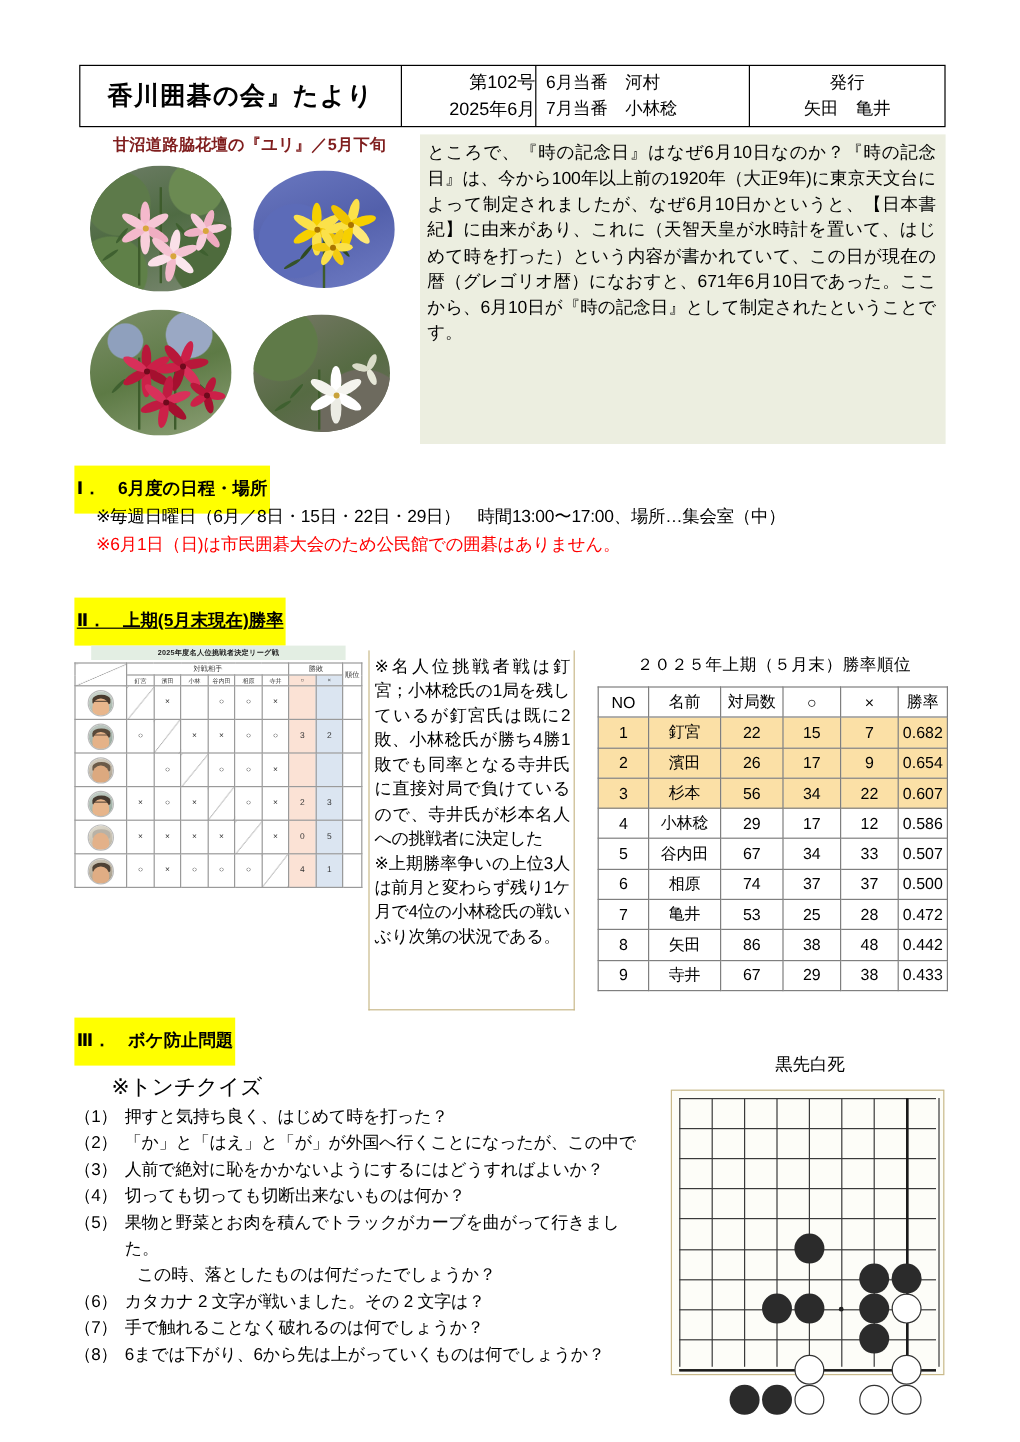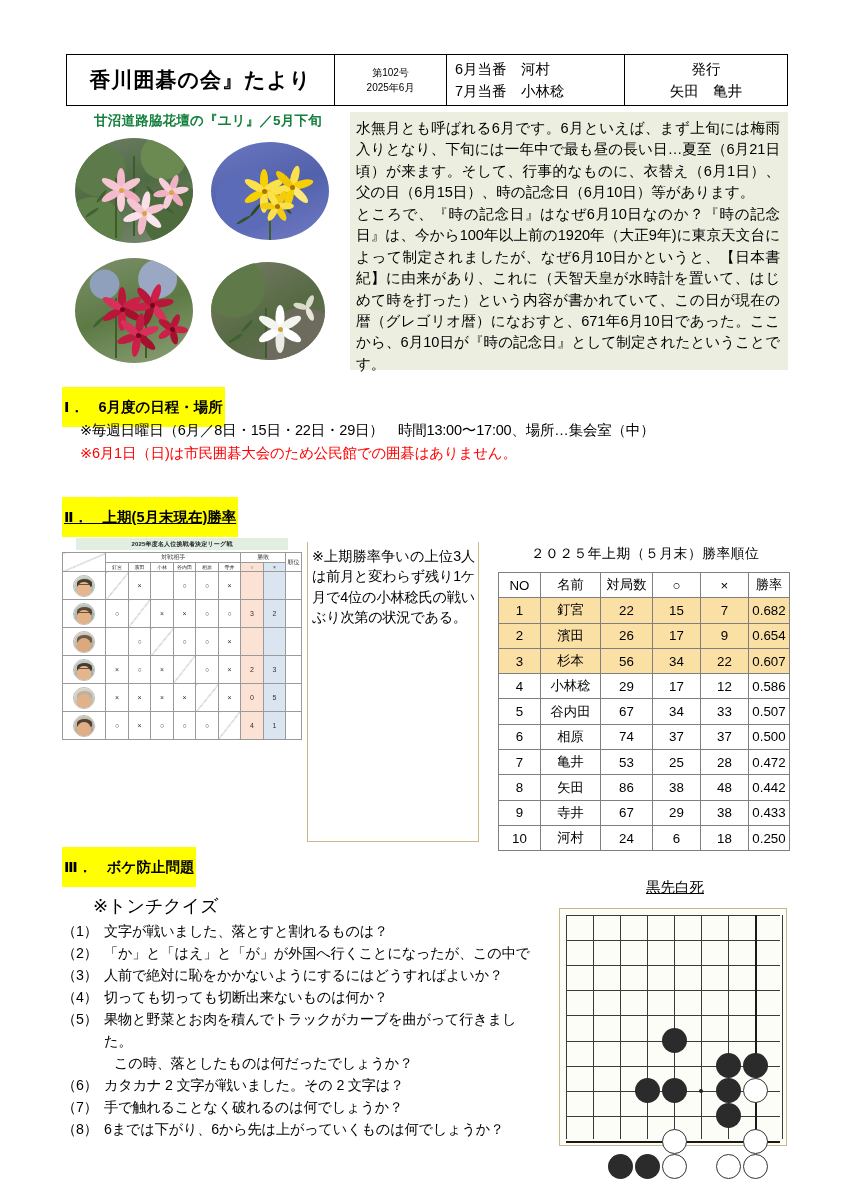--- a/index.html
+++ b/index.html
@@ -16,29 +16,29 @@
   
   .masthead {
     position: absolute; left: 66px; top: 54px; width: 722px; height: 52px;
     border: 1px solid #000;
     display: flex;
   }
   .mh-cell { border-right: 1px solid #000; display:flex; flex-direction:column;
              align-items:center; justify-content:center; }
   .mh-cell:last-child { border-right: none; }
   .mh-title { width: 268px; font-size: 21px; font-weight: 700; letter-spacing: 1px; }
-  .mh-issue { width: 112px; font-size: 10px; line-height: 1.55; }
+  .mh-issue { width: 112px; font-size: 15px; line-height: 1.55; align-items: flex-end; }
   .mh-duty  { width: 178px; font-size: 14.5px; line-height: 1.55; align-items:flex-start; padding-left:8px; }
   .mh-pub   { width: 162px; font-size: 14.5px; line-height: 1.55; }
   .mh-row { white-space: nowrap; }
 
   
   .photo-caption {
     position:absolute; left:72px; top:112px; width:272px;
-    font-size: 13.5px; font-weight: 700; color:#15803d; text-align:center;
+    font-size: 13.5px; font-weight: 700; color:#7f1d1d; text-align:center;
     letter-spacing: .2px;
   }
 
   
   .photos { position:absolute; left:73px; top:136px; width:262px; height:232px; }
   .photo-oval {
     position:absolute; width:118px; height:105px; border-radius:50%;
     overflow:hidden;
   }
   .p1 { left:2px;   top:2px; }
@@ -170,21 +170,21 @@
   .quiz-note { position:absolute; left:93px; top:894px; font-size:18px; }
   .quiz { position:absolute; left:62px; top:920px; width:470px; font-size:14.2px;
           line-height:1.55; letter-spacing:-0.2px; }
   .q-row { display:flex; align-items:flex-start; }
   .q-num { width:42px; flex:0 0 42px; }
   .q-txt { flex:1; }
   .q-cont { padding-left:52px; }
 
   
   .go-title { position:absolute; left:560px; top:878px; width:230px;
-              text-align:center; font-size:14.5px;text-decoration:underline; }
+              text-align:center; font-size:14.5px; }
   .go-board {
     position:absolute; left:559px; top:908px; width:228px; height:238px;
     background:#fdfdf8; border:1.5px solid #c9b98a;
   }
   .go-inner { position:absolute; inset:6px; }
   .gl { position:absolute; background:#3a3a3a; }
   .gl-v { width:1px; top:0; bottom:0; }
   .gl-h { height:1px; left:0; right:0; }
   .gl-thick { width:1.6px; background:#1a1a1a; }
   .gl-thickh { height:1.6px; background:#1a1a1a; }
@@ -350,21 +350,20 @@
     </div>
     <div class="blossom" style="left:86px;top:36px;width:20px;height:20px;">
       <span class="petal" style="background:#d9dcc8;width:6px;height:14px;transform:translate(-50%,-100%) rotate(25deg);"></span>
       <span class="petal" style="background:#e6e8d8;width:6px;height:14px;transform:translate(-50%,-100%) rotate(155deg);"></span>
       <span class="petal" style="background:#d9dcc8;width:6px;height:14px;transform:translate(-50%,-100%) rotate(285deg);"></span>
     </div>
   </div>
 </div>
 
 <div class="intro">
-  <p>水無月とも呼ばれる6月です。6月といえば、まず上旬には梅雨入りとなり、下旬には一年中で最も昼の長い日…夏至（6月21日頃）が来ます。そして、行事的なものに、衣替え（6月1日）、父の日（6月15日）、時の記念日（6月10日）等があります。</p>
   <p>ところで、『時の記念日』はなぜ6月10日なのか？『時の記念日』は、今から100年以上前の1920年（大正9年)に東京天文台によって制定されましたが、なぜ6月10日かというと、【日本書紀】に由来があり、これに（天智天皇が水時計を置いて、はじめて時を打った）という内容が書かれていて、この日が現在の暦（グレゴリオ暦）になおすと、671年6月10日であった。ここから、6月10日が『時の記念日』として制定されたということです。</p>
 </div>
 
 <div class="sec-head s1-head">
   <span class="hl">Ⅰ．　6月度の日程・場所</span>
 </div>
 <div class="s1-l1">※毎週日曜日（6月／8日・15日・22日・29日）　時間13:00〜17:00、場所…集会室（中）</div>
 <div class="s1-l2">※6月1日（日)は市民囲碁大会のため公民館での囲碁はありません。</div>
 
 <div class="sec-head s2-head">
@@ -506,20 +505,21 @@
       <td class="diag"></td>
       <td class="col-w mark">4</td>
       <td class="col-l mark">1</td>
       <td class="col-rank mark"></td>
     </tr>
   </tbody>
     </table>
 </div>
 
 <div class="commentary">
+  <p>※名人位挑戦者戦は釘宮；小林稔氏の1局を残しているが釘宮氏は既に2敗、小林稔氏が勝ち4勝1敗でも同率となる寺井氏に直接対局で負けているので、寺井氏が杉本名人への挑戦者に決定した</p>
   <p>※上期勝率争いの上位3人は前月と変わらず残り1ケ月で4位の小林稔氏の戦いぶり次第の状況である。</p>
 </div>
 
 <div class="rank-title">２０２５年上期（５月末）勝率順位</div>
 <table class="rank">
   <tbody>
       <tr>
     <th class="rk-no">NO</th>
     <th class="rk-name">名前</th>
     <th class="rk-games">対局数</th>
@@ -592,40 +592,32 @@
     <td>0.442</td>
   </tr>
   <tr>
     <td>9</td>
     <td>寺井</td>
     <td>67</td>
     <td>29</td>
     <td>38</td>
     <td>0.433</td>
   </tr>
-  <tr>
-    <td>10</td>
-    <td>河村</td>
-    <td>24</td>
-    <td>6</td>
-    <td>18</td>
-    <td>0.250</td>
-  </tr>
 </tbody>
   </table>
 
 <div class="sec-head s3-head">
   <span class="hl">Ⅲ．　ボケ防止問題</span>
 </div>
 <div class="quiz-note">※トンチクイズ</div>
 
 <div class="quiz">
   <div class="q-row">
     <span class="q-num">（1）</span>
-    <span class="q-txt">文字が戦いました、落とすと割れるものは？</span>
+    <span class="q-txt">押すと気持ち良く、はじめて時を打った？</span>
   </div>
   <div class="q-row">
     <span class="q-num">（2）</span>
     <span class="q-txt">「か」と「はえ」と「が」が外国へ行くことになったが、この中で</span>
   </div>
   <div class="q-row">
     <span class="q-num">（3）</span>
     <span class="q-txt">人前で絶対に恥をかかないようにするにはどうすればよいか？</span>
   </div>
   <div class="q-row">

